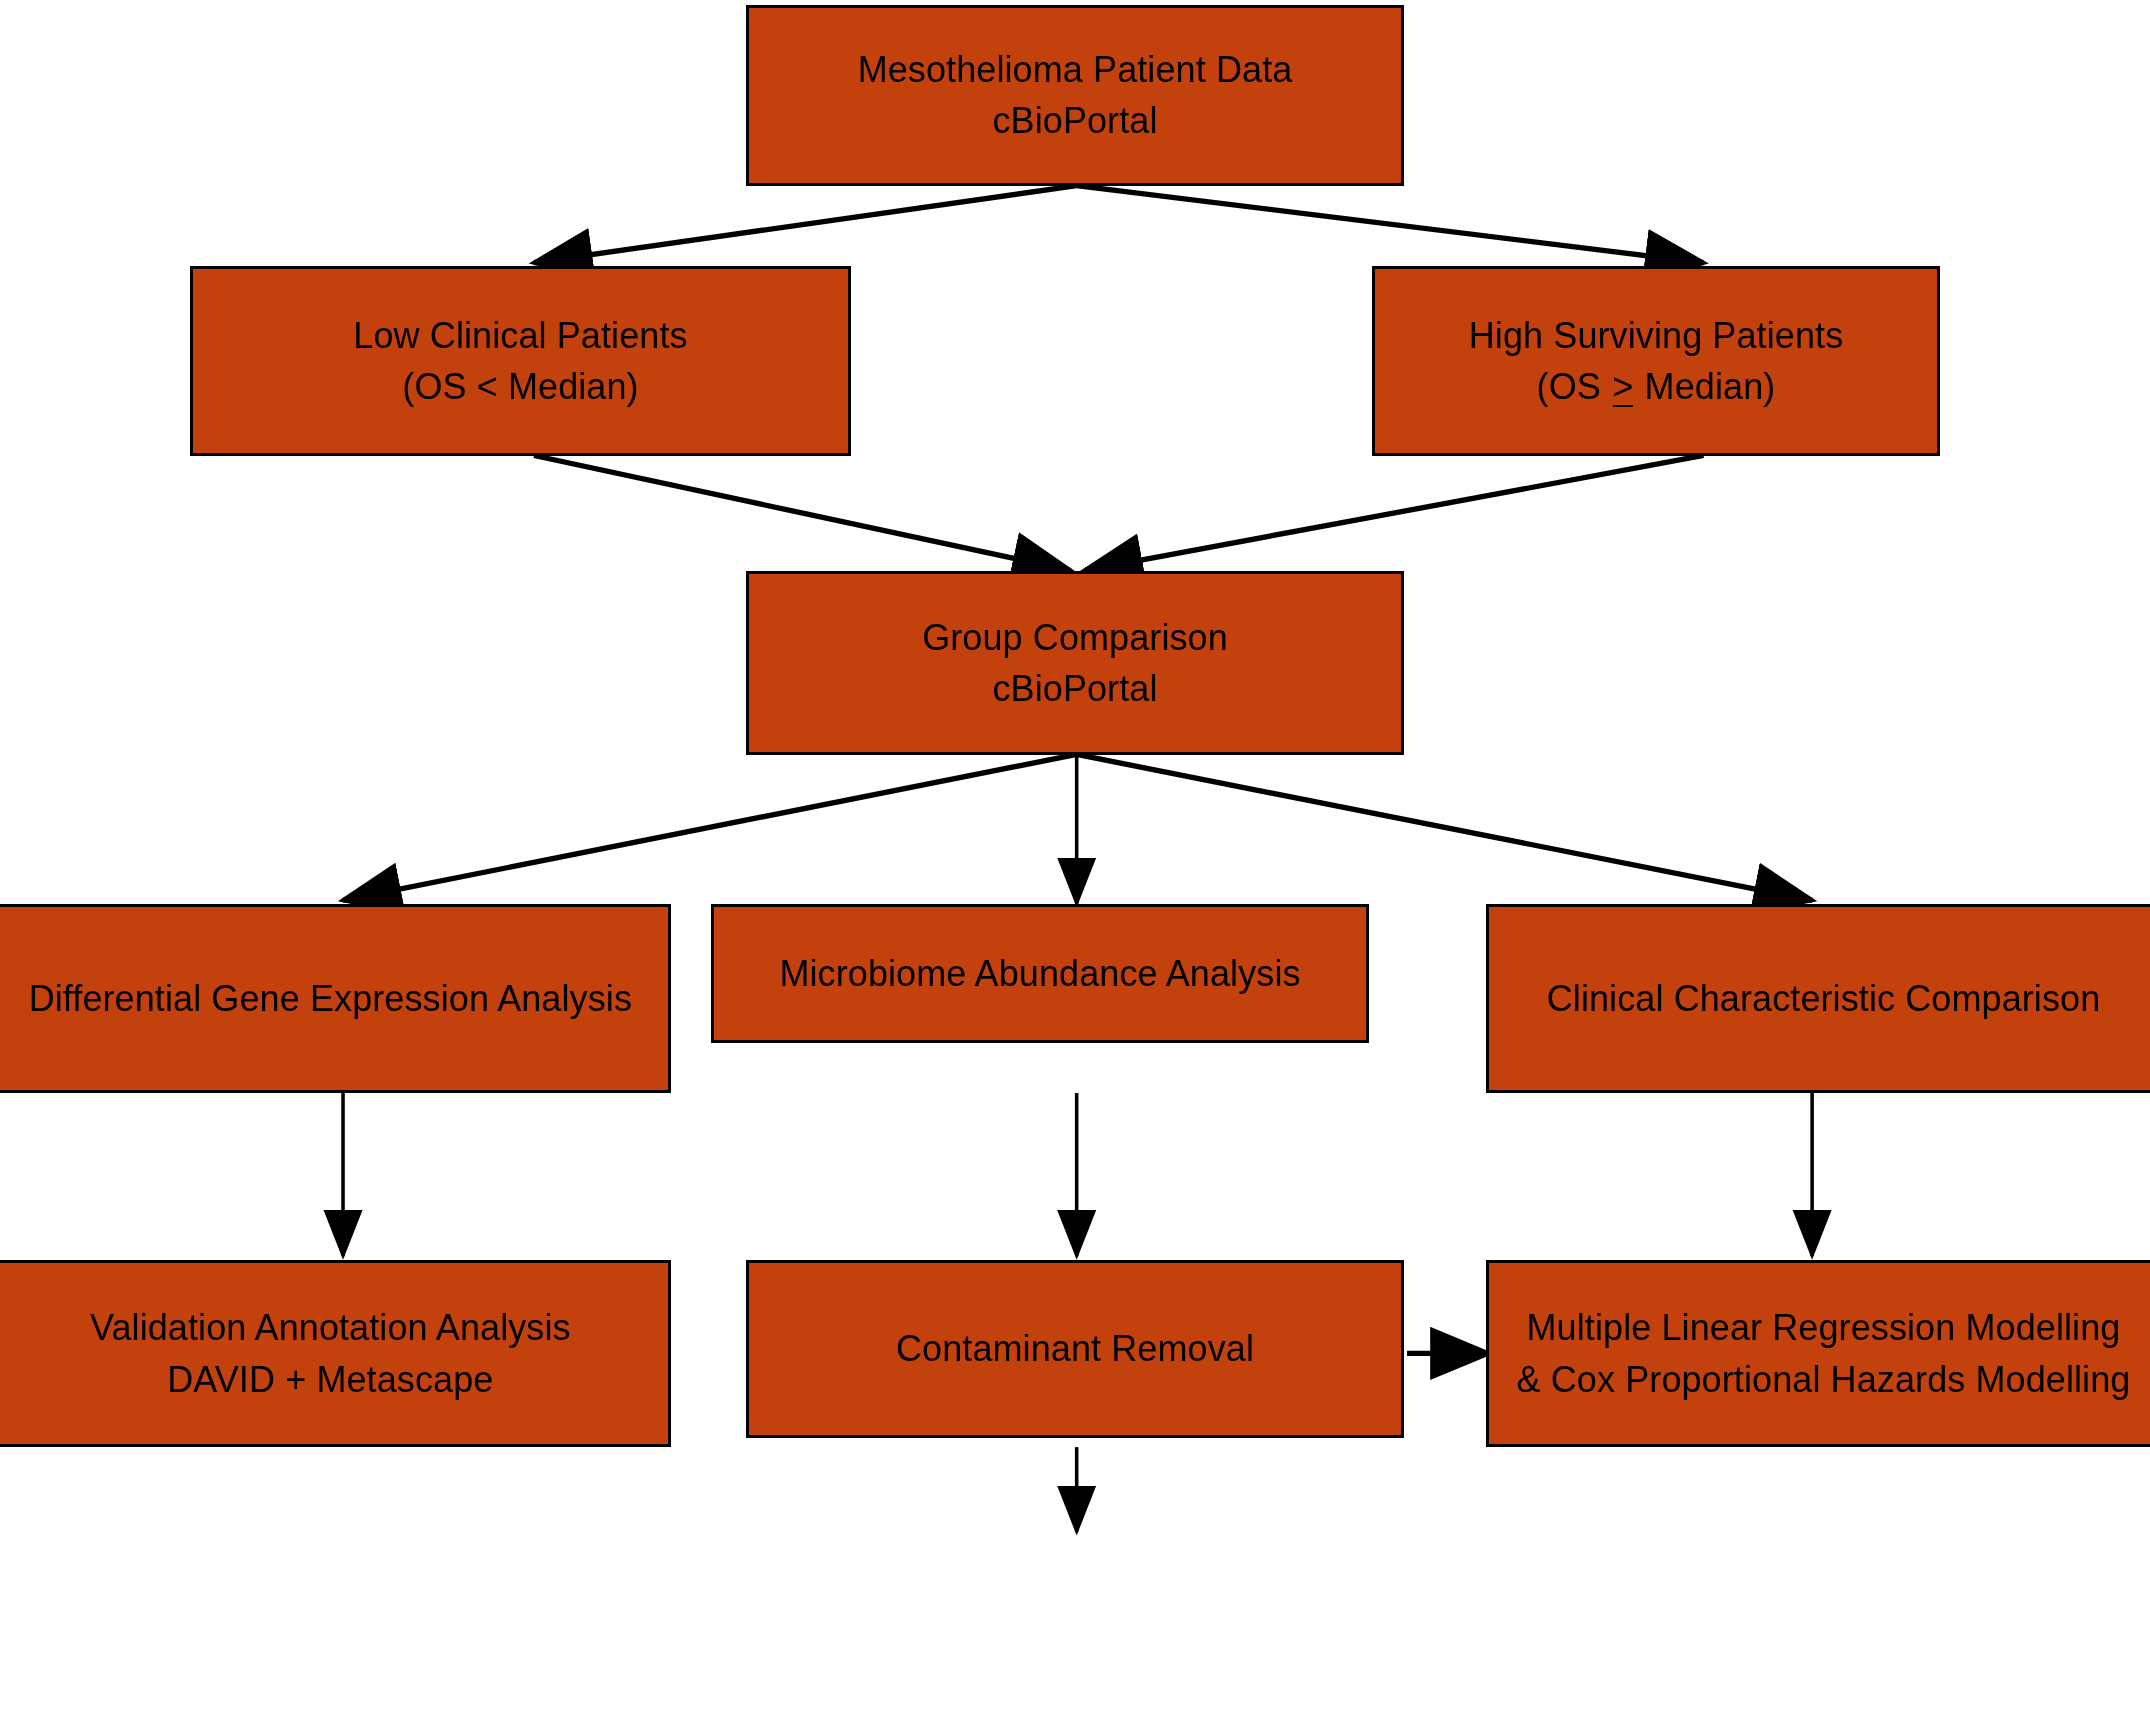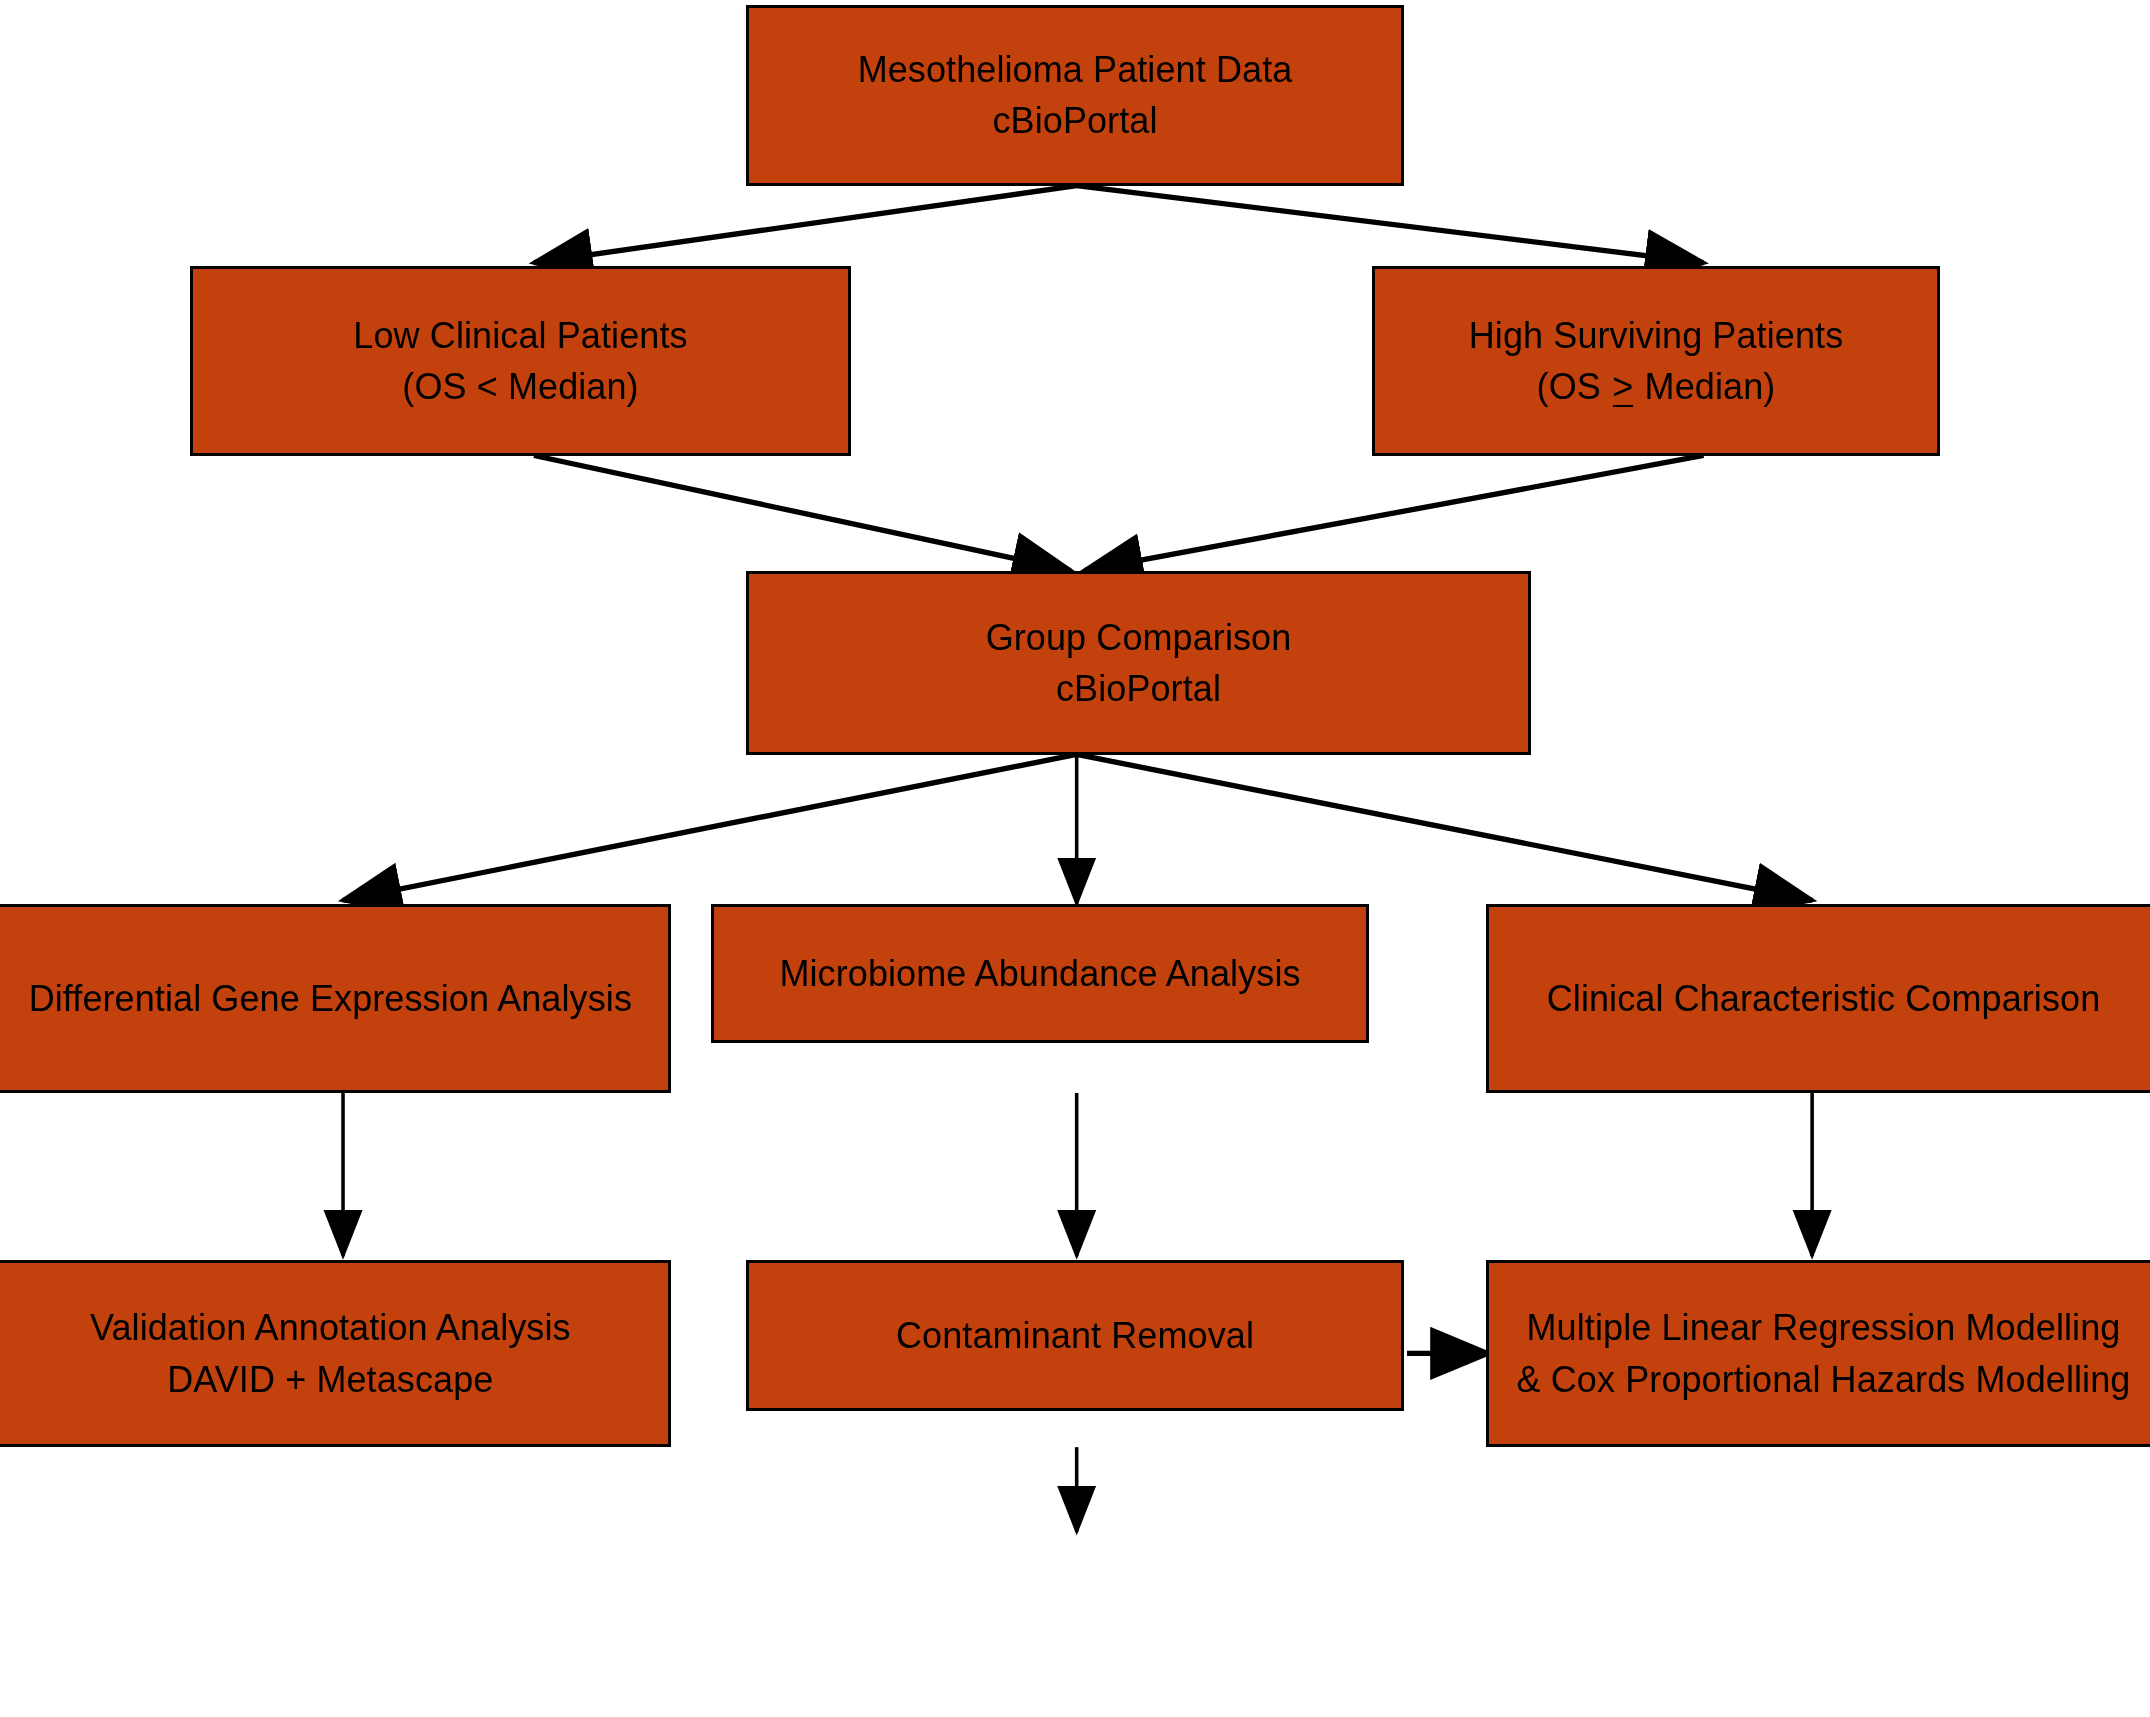--- a/index.html
+++ b/index.html
@@ -106,21 +106,21 @@
   <div class="node" style="left:190px; top:266px; width:661px; height:190px;">
     <span class="line">Low Clinical Patients</span>
     <span class="line">(OS &lt; Median)</span>
   </div>
 
   <div class="node" style="left:1372px; top:266px; width:568px; height:190px;">
     <span class="line">High Surviving Patients</span>
     <span class="line"><span>(OS </span><span class="ge">&gt;</span><span> Median)</span></span>
   </div>
 
-  <div class="node" style="left:746px; top:571px; width:785px; height:184px;">
+  <div class="node" style="left:746px; top:571px; width:658px; height:184px;">
     <span class="line">Group Comparison</span>
     <span class="line">cBioPortal</span>
   </div>
 
   <div class="node" style="left:-10.7px; top:904px; width:682px; height:189px;">
     <span class="line">Differential Gene Expression Analysis</span>
   </div>
 
   <div class="node" style="left:711px; top:904px; width:658px; height:139px;">
     <span class="line">Microbiome Abundance Analysis</span>
@@ -128,21 +128,21 @@
 
   <div class="node" style="left:1486px; top:904px; width:675px; height:189px;">
     <span class="line">Clinical Characteristic Comparison</span>
   </div>
 
   <div class="node" style="left:-10.7px; top:1260px; width:682px; height:187px;">
     <span class="line">Validation Annotation Analysis</span>
     <span class="line">DAVID + Metascape</span>
   </div>
 
-  <div class="node" style="left:746px; top:1260px; width:658px; height:151px;">
+  <div class="node" style="left:746px; top:1260px; width:658px; height:178px;">
     <span class="line">Contaminant Removal</span>
   </div>
 
   <div class="node" style="left:1486px; top:1260px; width:675px; height:187px;">
     <span class="line">Multiple Linear Regression Modelling</span>
     <span class="line">&amp; Cox Proportional Hazards Modelling</span>
   </div>
 
 
 </div>

